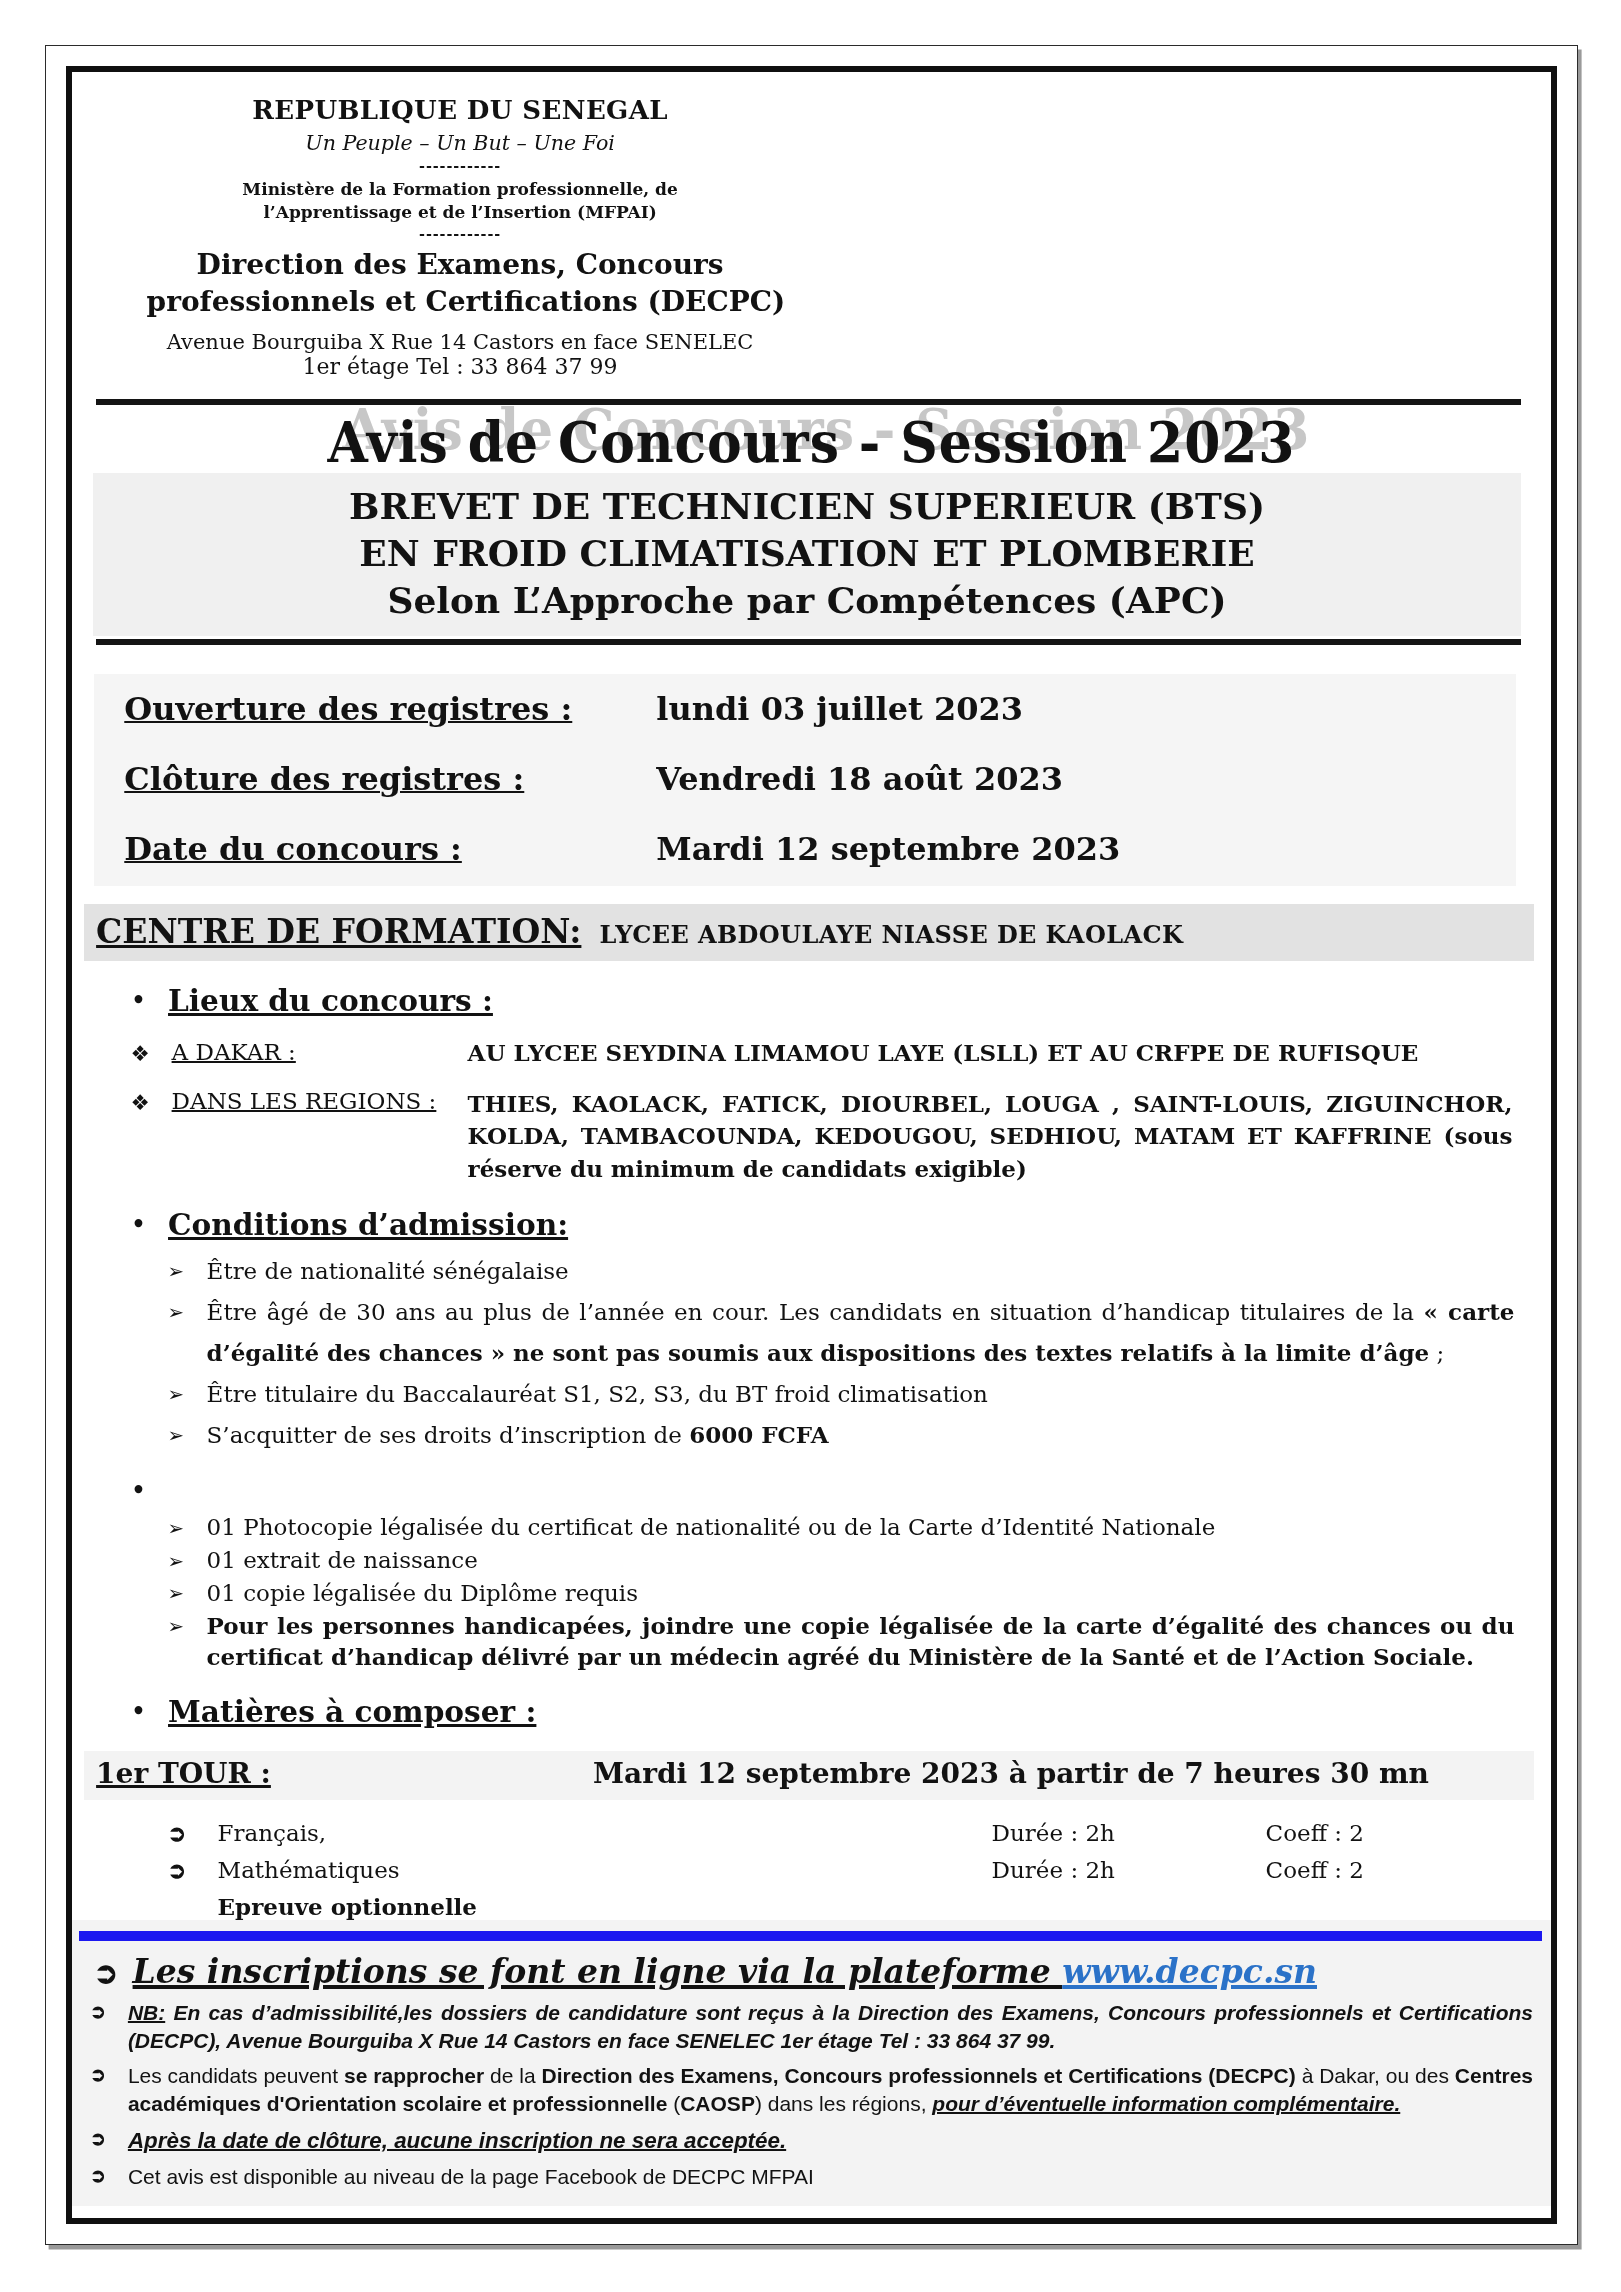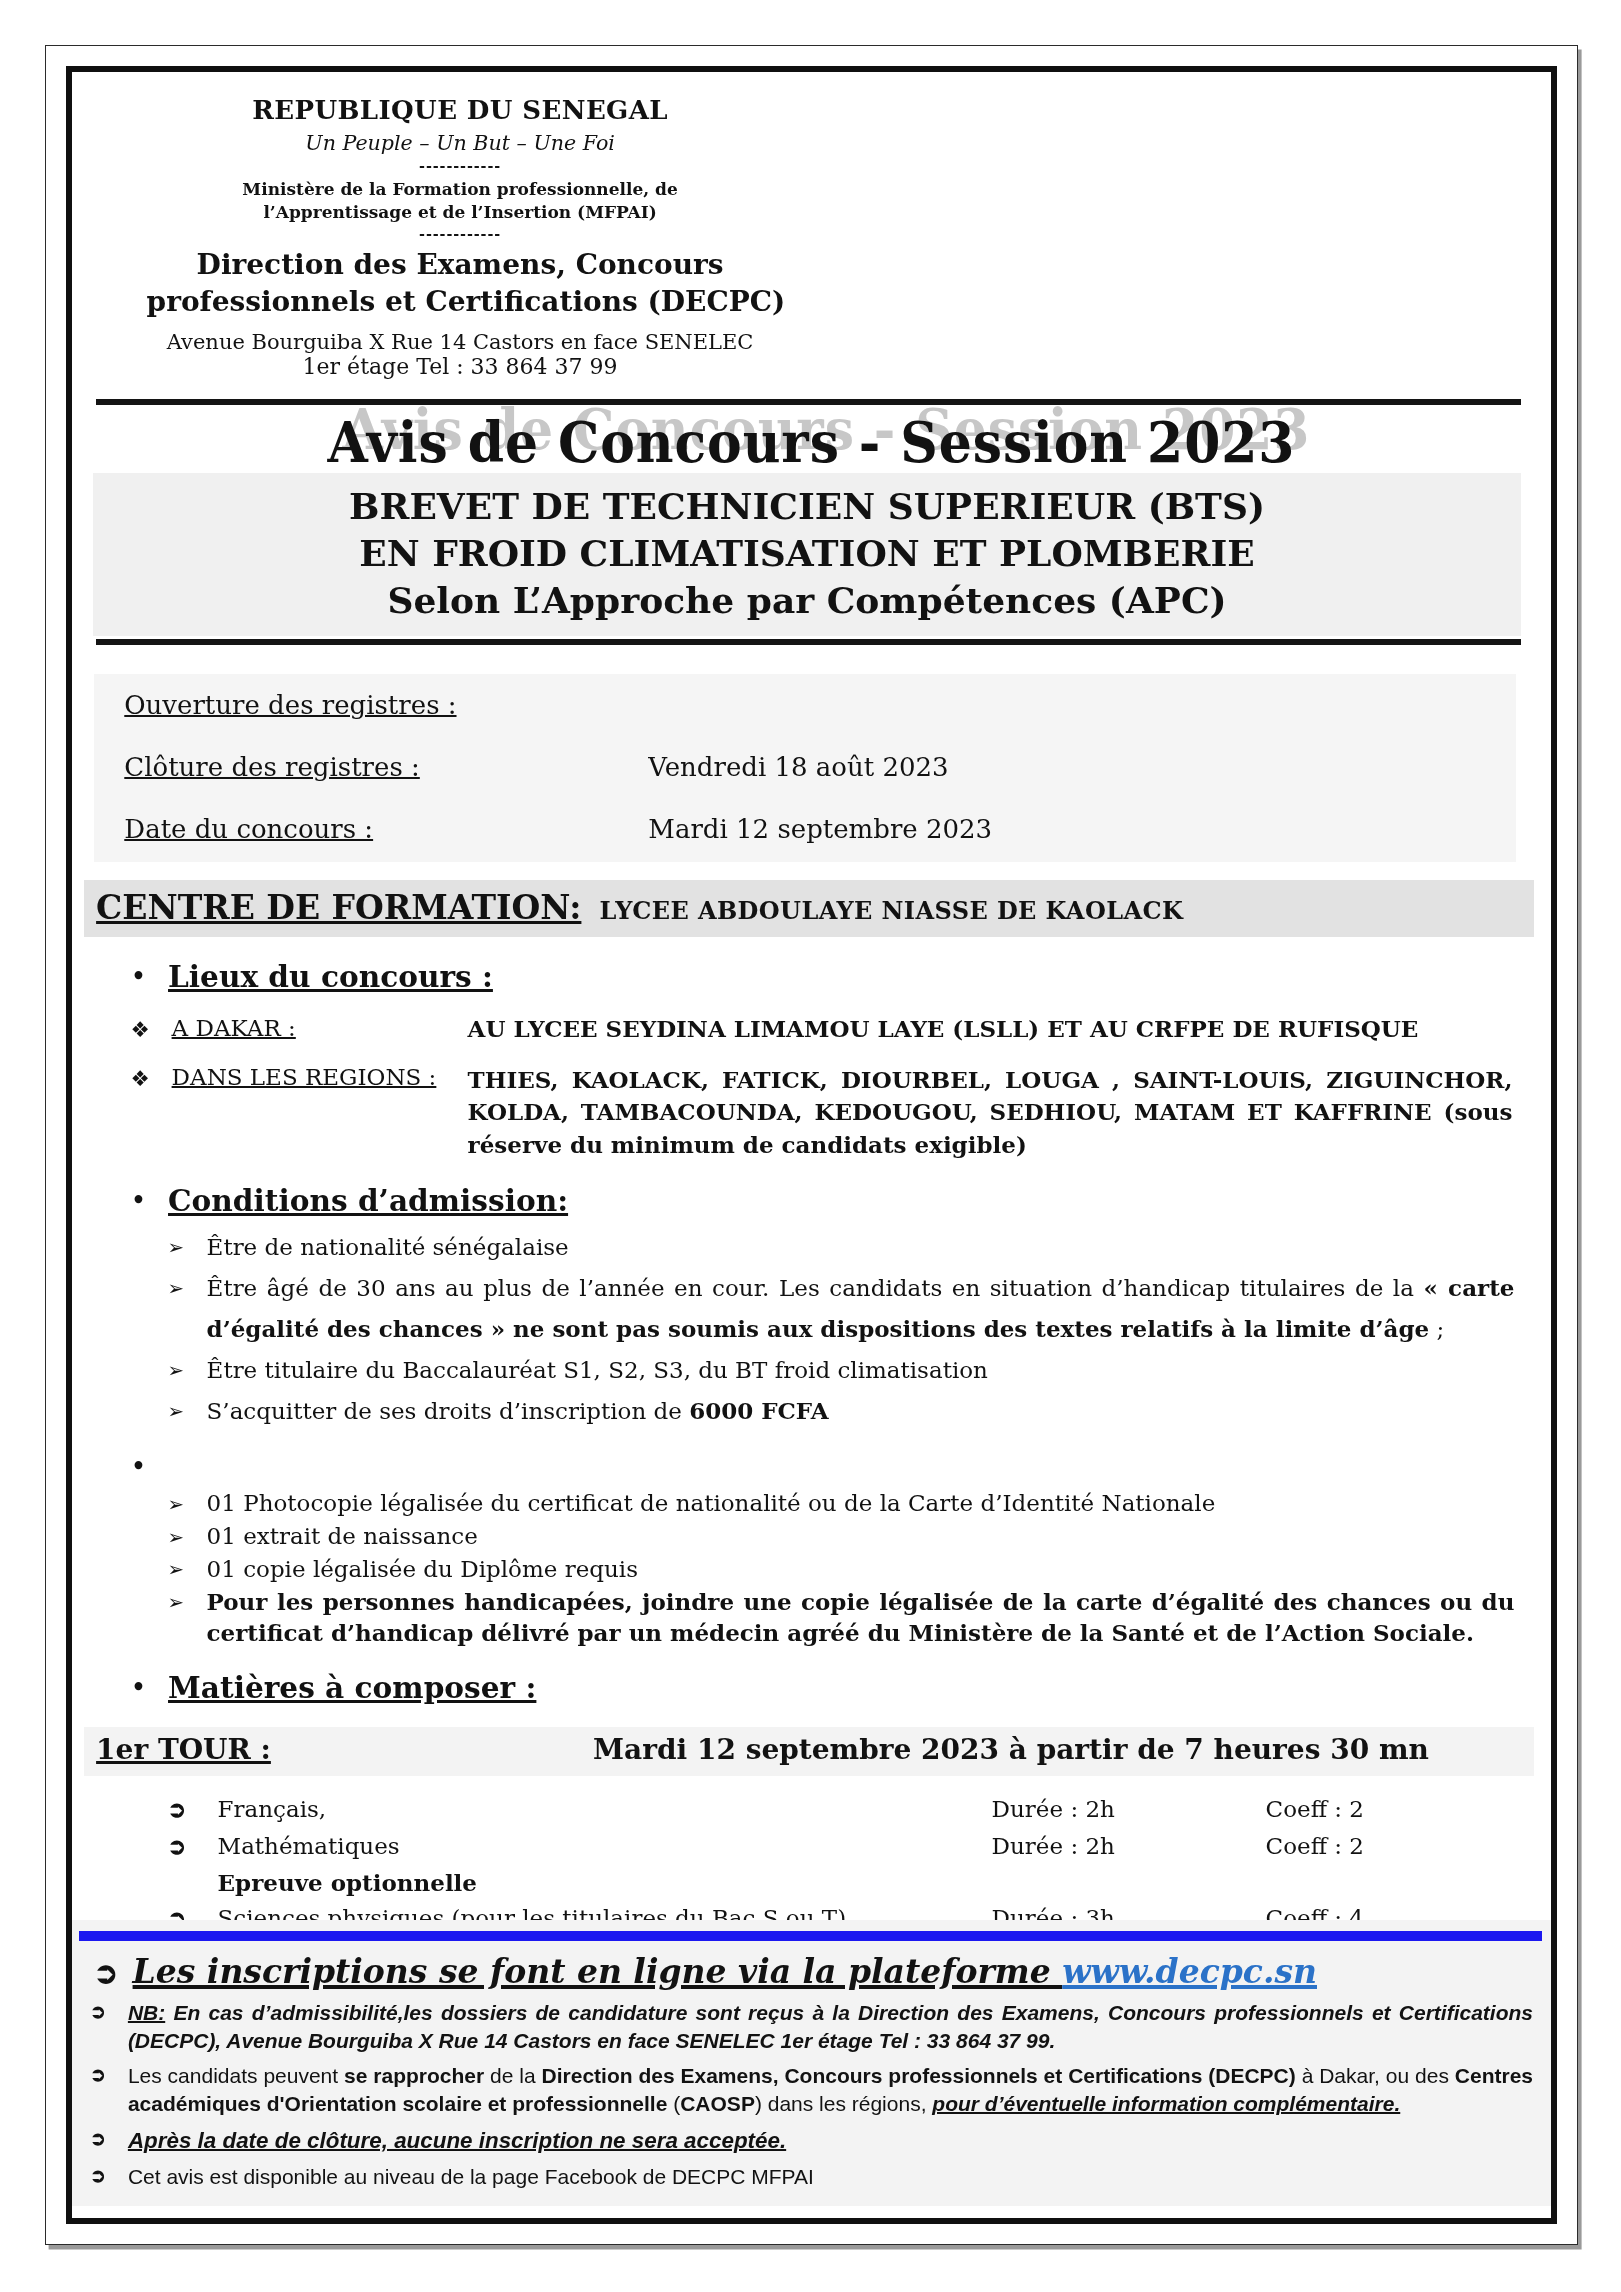--- a/index.html
+++ b/index.html
@@ -44,21 +44,21 @@
     text-shadow:15px -11.6px 0 #c7c7c7;transform:scaleY(1.08);transform-origin:top;
     letter-spacing:0.9px;
   }
   
   .program{
     background:var(--box-gray);margin:3px 18px 0 9px;padding:10.7px 0 12.5px;
     text-align:center;font-weight:bold;font-size:36px;line-height:1.3;
   }
   
   .registry{background:var(--reg-gray);margin:29px 23px 0 10.7px;padding:16px 0 18px 30px;}
-  .reg-row{display:grid;grid-template-columns:524px auto;font-weight:normal;font-size:26px;align-items:baseline;}
+  .reg-row{display:grid;grid-template-columns:524px auto;font-weight:bold;font-size:32px;align-items:baseline;gap:8px;}
   .reg-row + .reg-row{margin-top:32px;}
   .reg-label{text-decoration:underline;text-decoration-thickness:2.2px;}
   
   .centre{background:var(--centre-gray);margin:18px 5.4px 0 0;padding:7.2px 12.5px 10.7px;display:flex;align-items:baseline;gap:18px;}
   .centre-label{font-size:33px;font-weight:bold;text-decoration:underline;text-decoration-thickness:2.7px;white-space:nowrap;}
   .centre-value{font-size:24px;font-weight:bold;letter-spacing:0.4px;}
   
   .sec-heading{display:flex;gap:21.5px;margin:21.5px 0 0 47px;align-items:center;}
   .sec-bullet{font-size:27px;line-height:1;}
   .sec-text{font-size:29.6px;font-weight:bold;text-decoration:underline;text-decoration-thickness:2.7px;}
@@ -136,20 +136,21 @@
       <div>BREVET DE TECHNICIEN SUPERIEUR (BTS)</div>
       <div>EN FROID CLIMATISATION ET PLOMBERIE</div>
       <div>Selon L’Approche par Compétences (APC)</div>
     </div>
 
     <div class="rule rule2"></div>
 
     <div class="registry">
       <div class="reg-row">
         <span class="reg-label">Ouverture des registres :</span>
+        <span class="reg-value">lundi 03 juillet 2023</span>
       </div>
       <div class="reg-row">
         <span class="reg-label">Clôture des registres :</span>
         <span class="reg-value">Vendredi 18 août 2023</span>
       </div>
       <div class="reg-row">
         <span class="reg-label">Date du concours :</span>
         <span class="reg-value">Mardi 12 septembre 2023</span>
       </div>
     </div>

